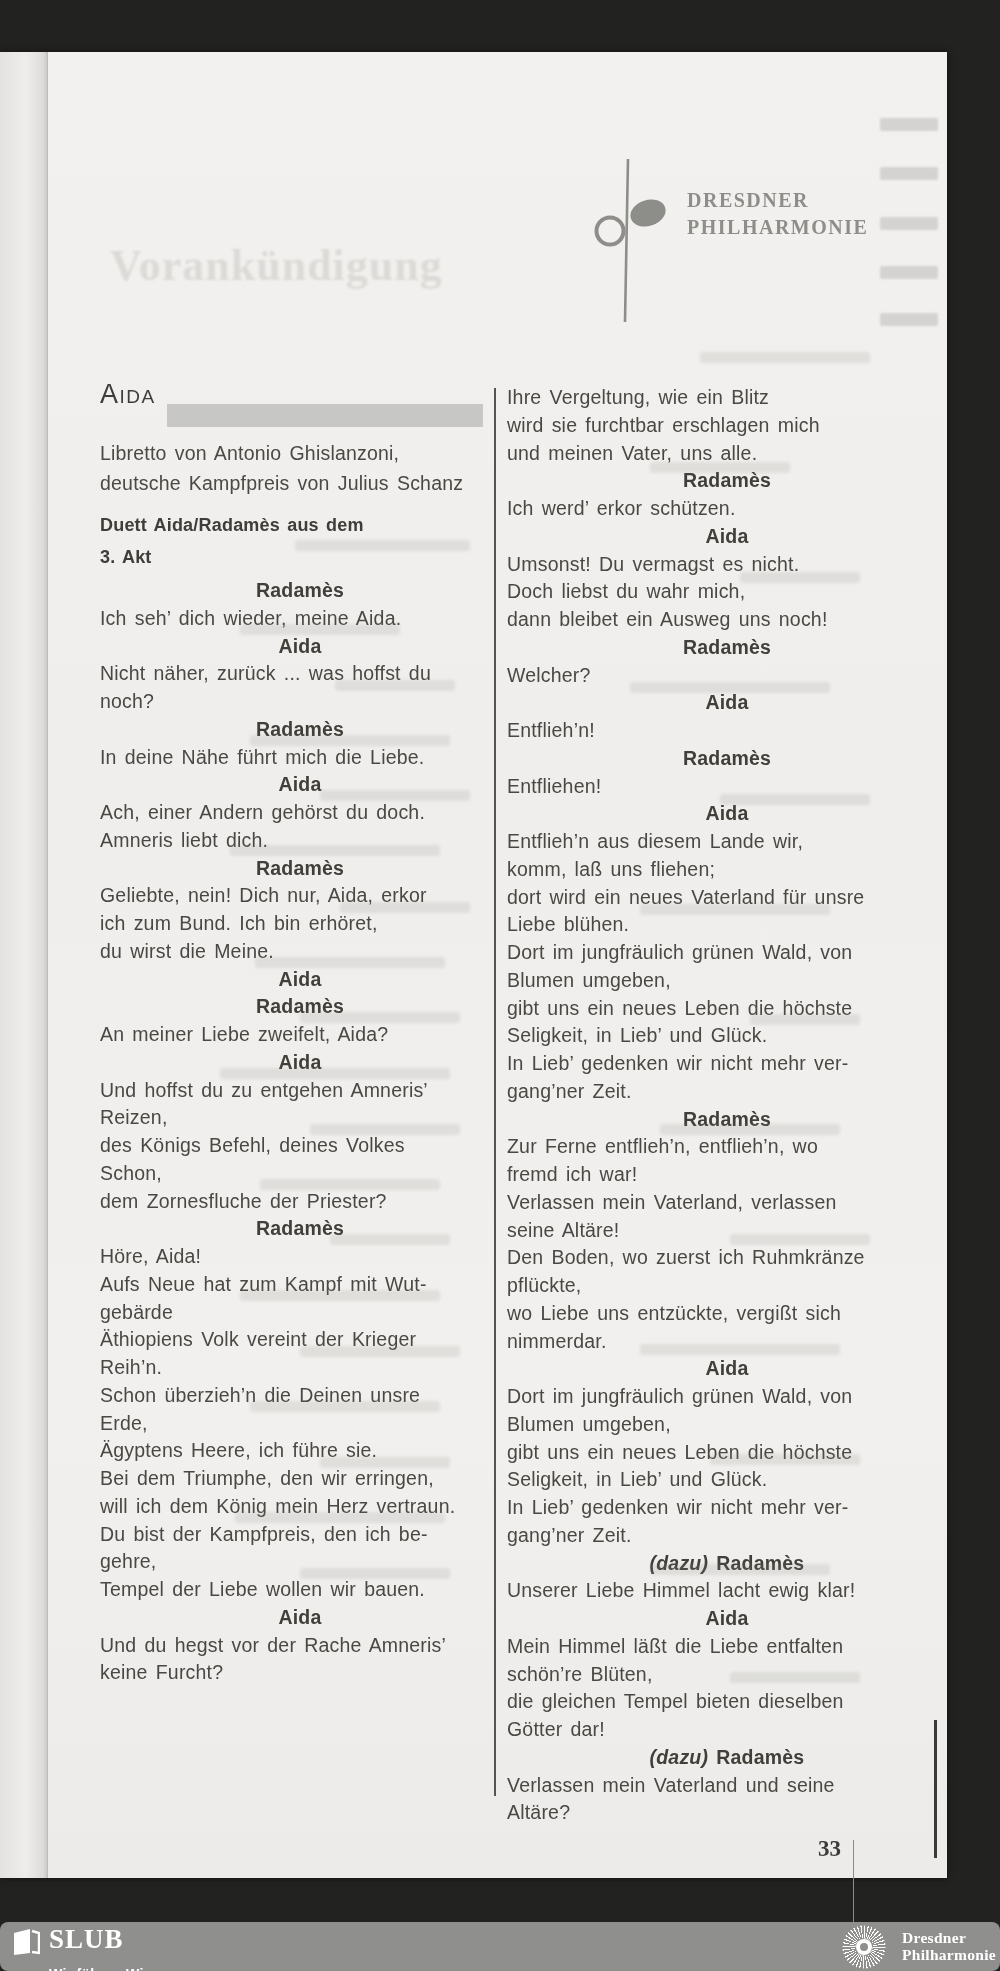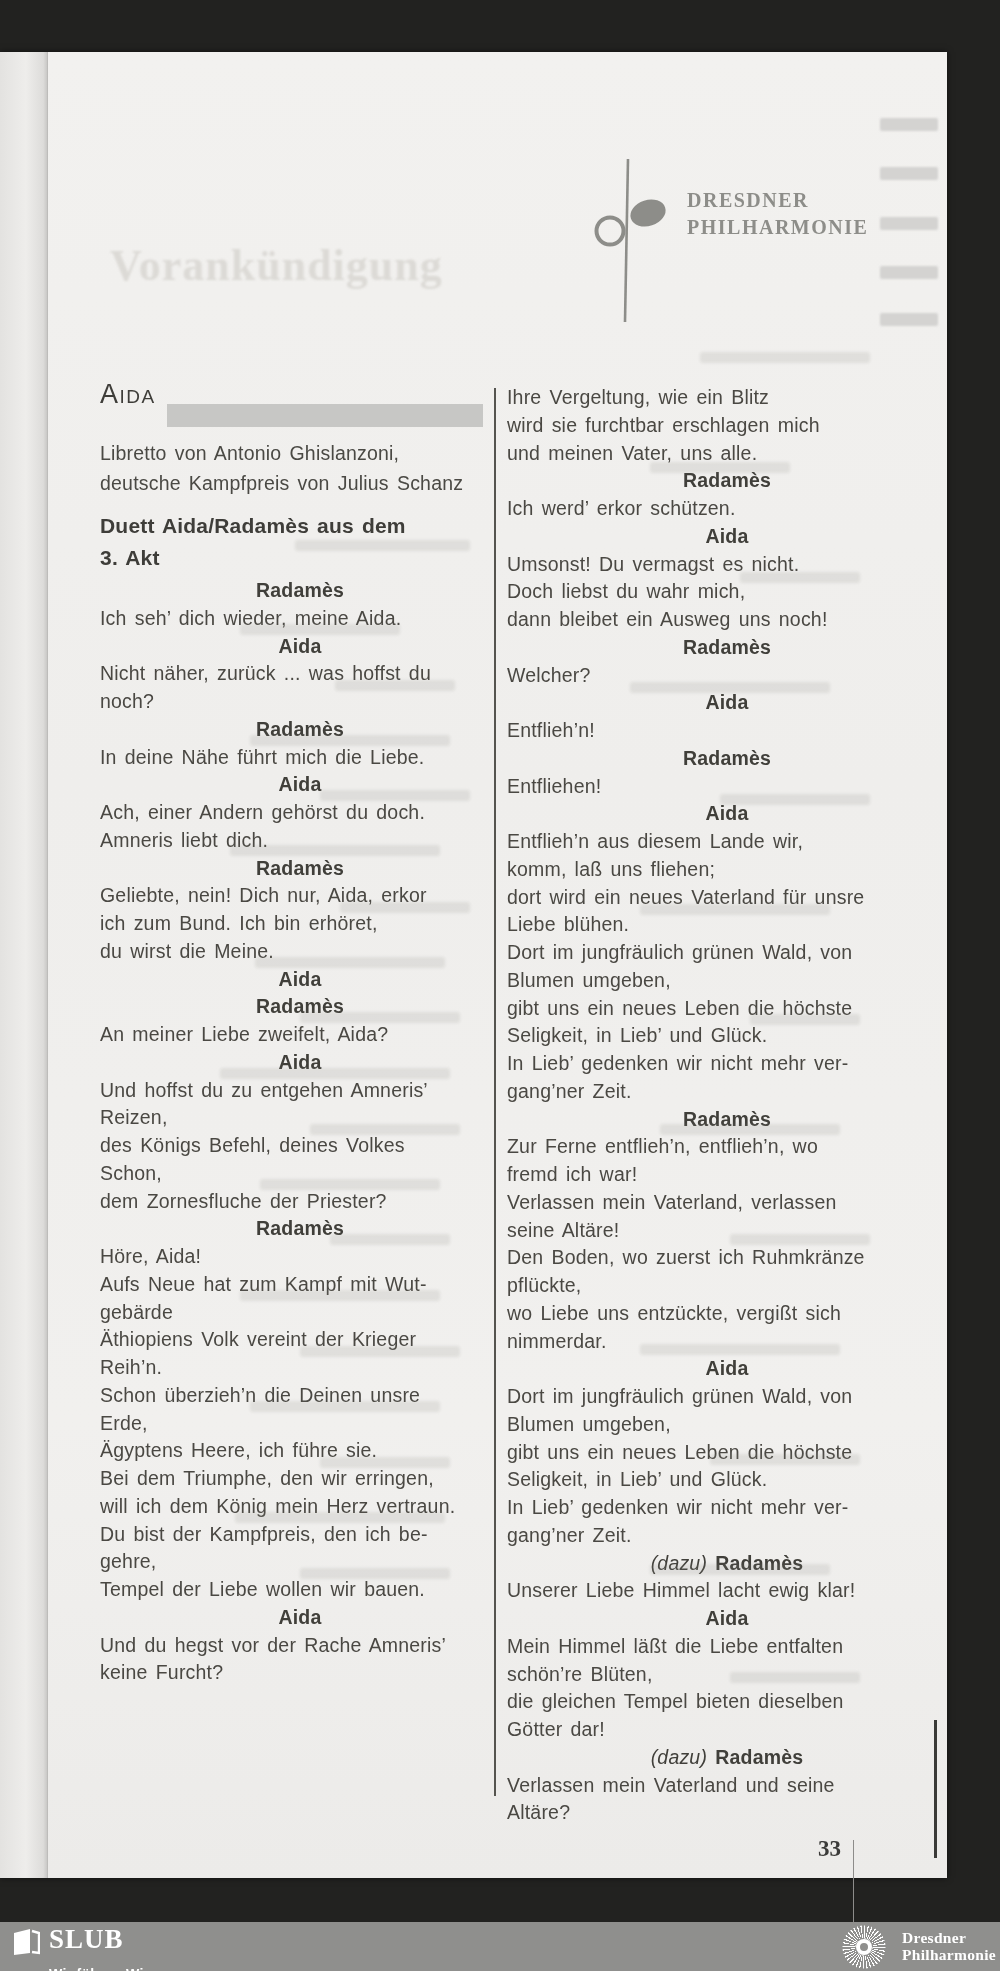--- a/index.html
+++ b/index.html
@@ -42,34 +42,34 @@
     position:absolute;left:167px;top:352px;width:316px;height:23px;
     background:#c7c7c5;
   }
   .credits{
     position:absolute;left:100px;top:386px;
     font-size:19.5px;line-height:30px;color:#4a4944;
     letter-spacing:.2px;word-spacing:2.5px;
   }
   .subhead{
     position:absolute;left:100px;top:458px;
-    font-size:21px;font-weight:bold;line-height:31.5px;color:#3e3d39;
+    font-size:18px;font-weight:bold;line-height:31.5px;color:#3e3d39;
     white-space:pre-line;letter-spacing:.2px;word-spacing:2px;
   }
   
   .col{
     position:absolute;
     font-size:19.5px;line-height:27.75px;color:#4a4843;
     letter-spacing:.2px;word-spacing:2.5px;
   }
   .col-left{left:100px;top:525px;width:400px;}
   .col-right{left:507px;top:332px;width:440px;}
   .verse{white-space:pre;}
   .speaker{font-weight:bold;color:#403f3a;text-align:center;}
-  .speaker .pre{font-weight:normal;font-style:italic;}
+  .speaker .pre{font-weight:bold;font-style:italic;}
   .divider{
     position:absolute;left:494px;top:336px;width:2px;height:1408px;
     background:#55544f;
   }
   
   .edge-line{
     position:absolute;left:934px;top:1668px;width:3px;height:138px;
     background:#3a3a37;
   }
   .pagenum-line{
@@ -86,20 +86,21 @@
     background:#d4d3d1;filter:blur(1px);border-radius:2px;
   }
   .ghostline{
     position:absolute;height:11px;border-radius:3px;
     background:rgba(139,137,130,.16);filter:blur(1.6px);
   }
   
   .footer-bar{
     position:absolute;left:0;top:1922px;width:1000px;height:49px;
     background:#8f8f8d;
+    border-radius:8px;
   }
   .slub{position:absolute;left:13px;top:4px;display:flex;}
   .slub-name{
     font-family:"Liberation Serif", serif;font-weight:bold;
     font-size:27px;line-height:27px;color:#fff;letter-spacing:1px;
   }
   .slub-tag{
     font-size:14px;font-weight:bold;color:#fff;margin-top:13px;letter-spacing:.3px;
   }
   .slub-icon{margin-right:9px;margin-top:2px;}

